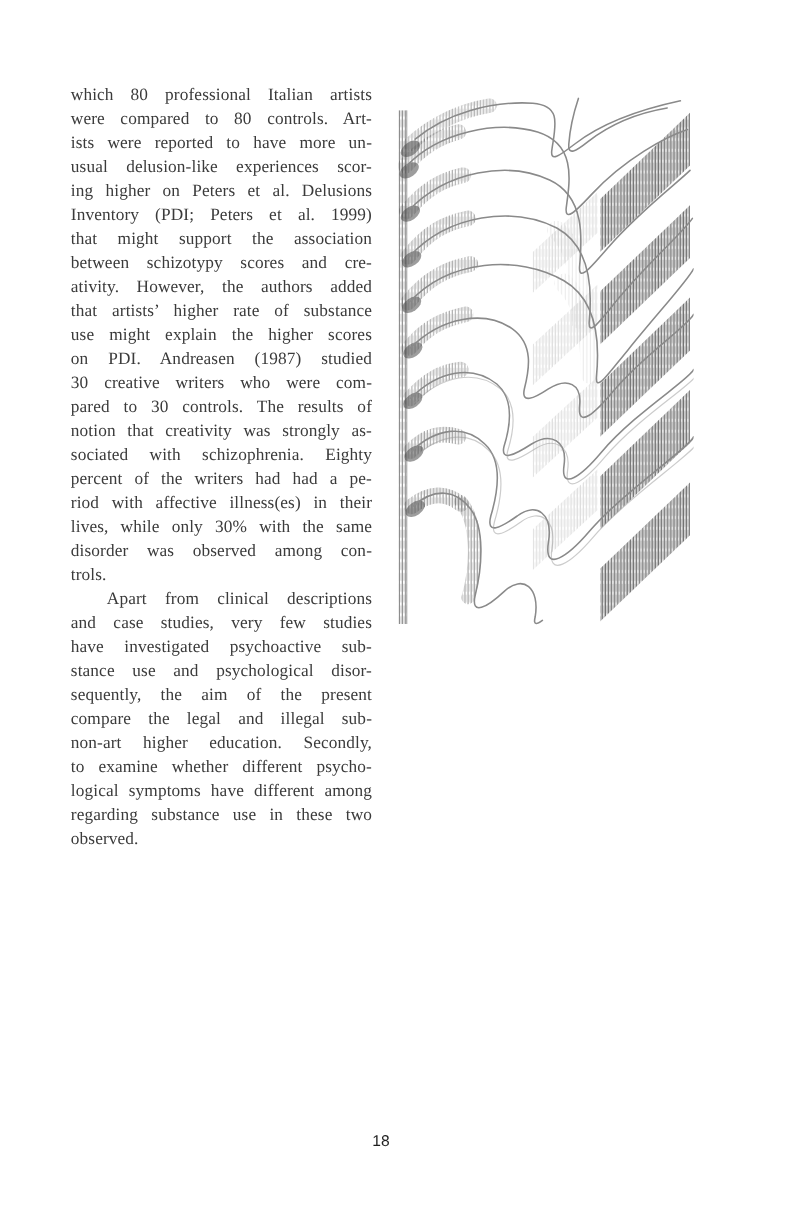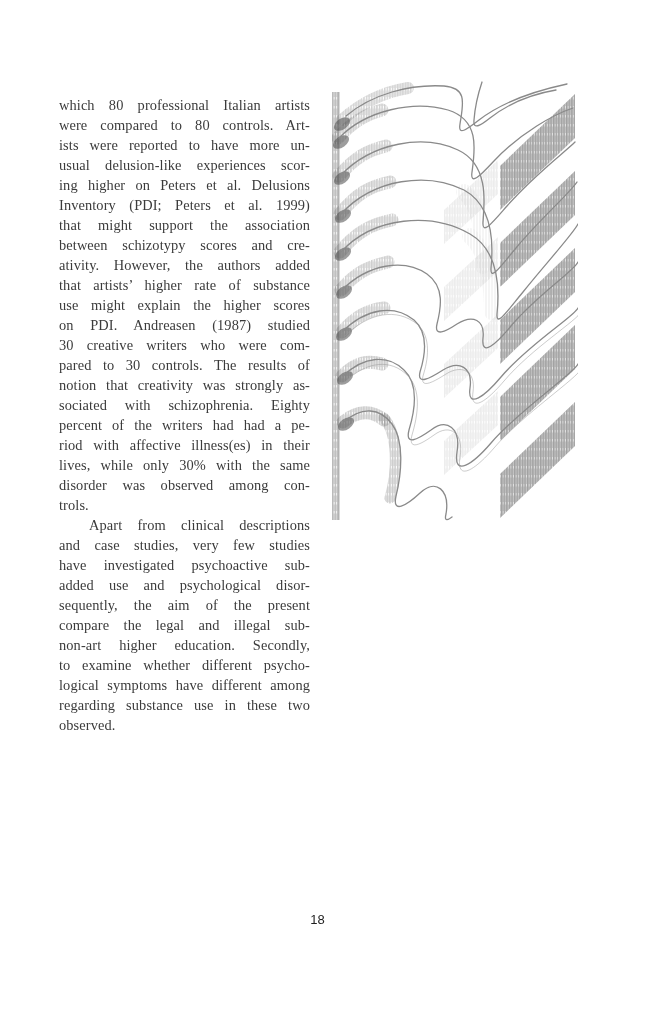--- a/index.html
+++ b/index.html
@@ -8,21 +8,21 @@
     background: #ffffff;
     position: relative;
     overflow: hidden;
     font-family: "Liberation Serif", serif;
   }
   .page { position: absolute; inset: 0; }
 
   
   .text-col {
     position: absolute;
-    left: 59px; top: 95px; width: 251px;
+    left: 59px; top: 69px; width: 251px;
     color: #3b3b3b;
     font-size: 14.4px;
   }
   .line {
     line-height: 20px;
     text-align: justify;
     text-align-last: justify;
     letter-spacing: 0.1px;
   }
   .line.last { text-align-last: left; }
@@ -36,21 +36,21 @@
     margin: 0;
   }
   .illustration svg { display: block; width: 100%; height: 100%; }
   .sketch-line { fill: none; stroke: #8a8a8a; stroke-width: 1.3; stroke-linecap: round; }
   .sketch-echo { fill: none; stroke: #9a9a9a; stroke-width: 1; stroke-linecap: round; opacity: .5; }
   .bundle { fill: none; stroke-linecap: round; }
 
   
   .page-number {
     position: absolute;
-    left: 0; top: 912px; width: 635px;
+    left: 0; top: 943px; width: 635px;
     text-align: center;
     font-family: "Liberation Sans", sans-serif;
     font-size: 13px;
     color: #1e1e1e;
   }
 </style>
 </head>
 <body>
 
 <div class="page">
@@ -76,21 +76,21 @@
         <div class="line">percent of the writers had had a pe-</div>
         <div class="line">riod with affective illness(es) in their</div>
         <div class="line">lives, while only 30% with the same</div>
         <div class="line">disorder was observed among con-</div>
         <div class="line last">trols.</div>
       </div>
     <div class="para">
         <div class="line indent">Apart from clinical descriptions</div>
         <div class="line">and case studies, very few studies</div>
         <div class="line">have investigated psychoactive sub-</div>
-        <div class="line">added use and psychological disor-</div>
+        <div class="line">stance use and psychological disor-</div>
         <div class="line">sequently, the aim of the present</div>
         <div class="line">compare the legal and illegal sub-</div>
         <div class="line">non-art higher education. Secondly,</div>
         <div class="line">to examine whether different psycho-</div>
         <div class="line">logical symptoms have different among</div>
         <div class="line">regarding substance use in these two</div>
         <div class="line last">observed.</div>
       </div>
   </div>
 

